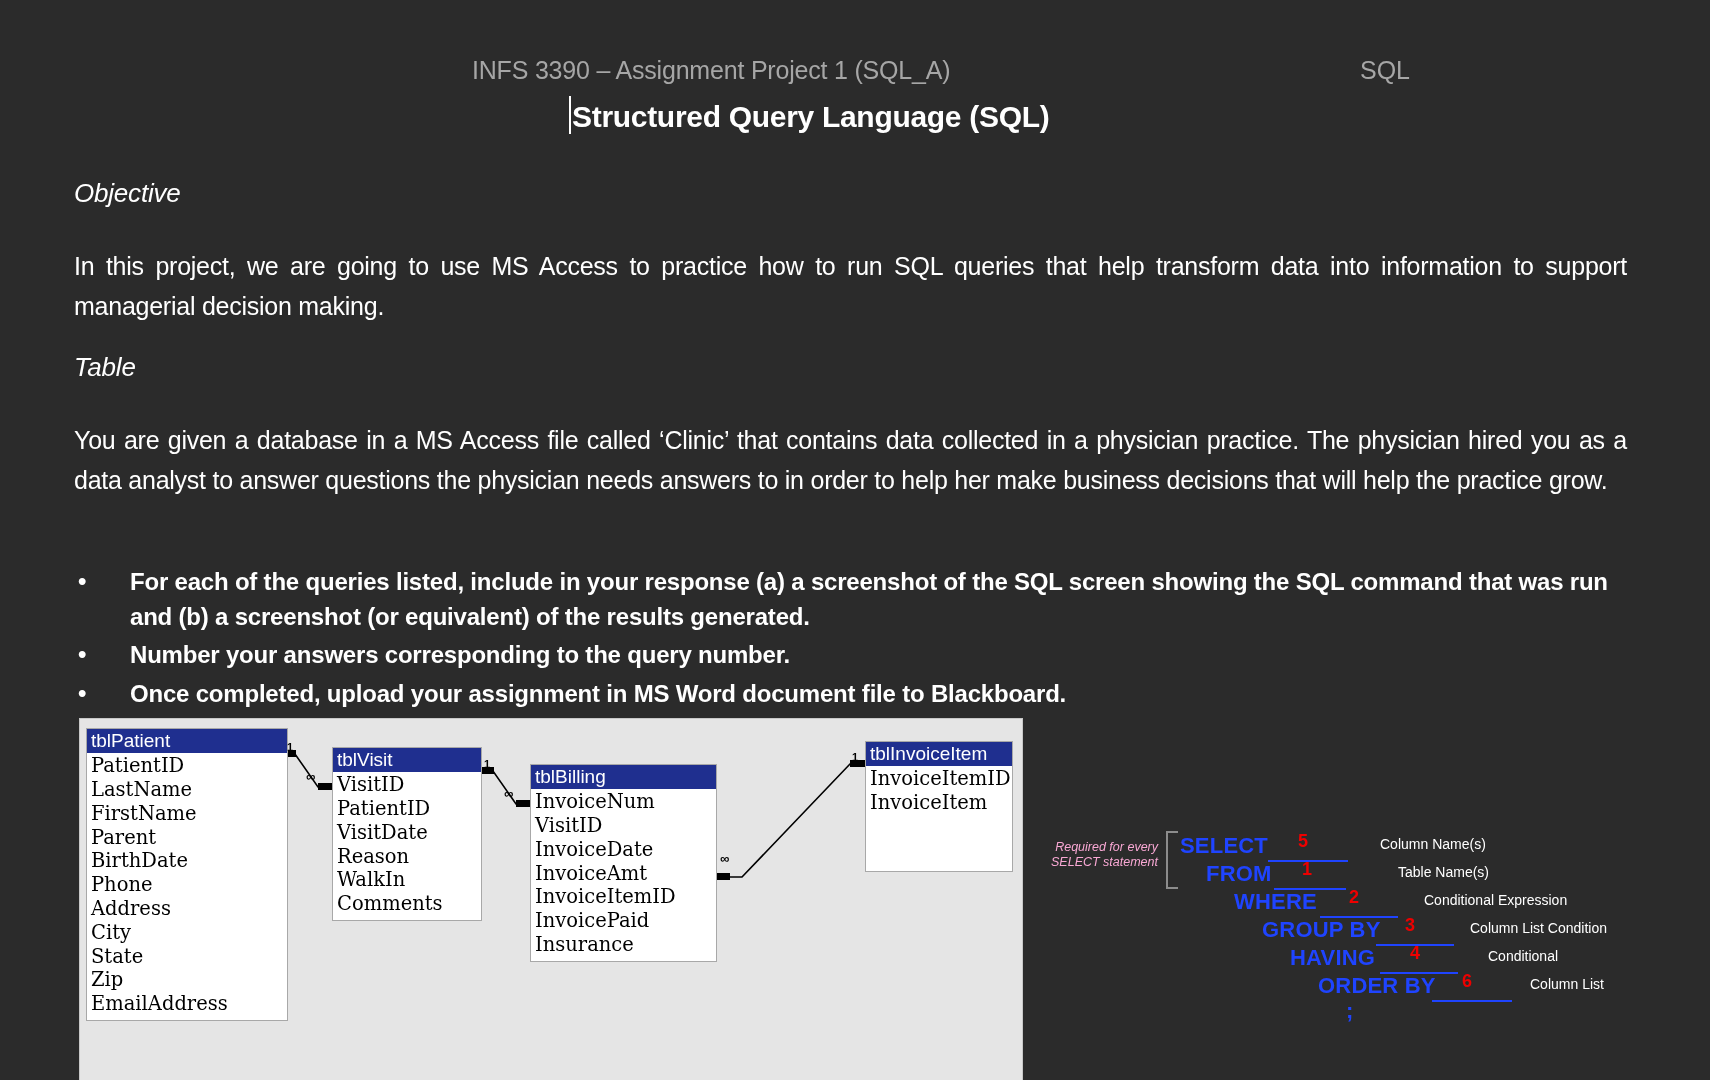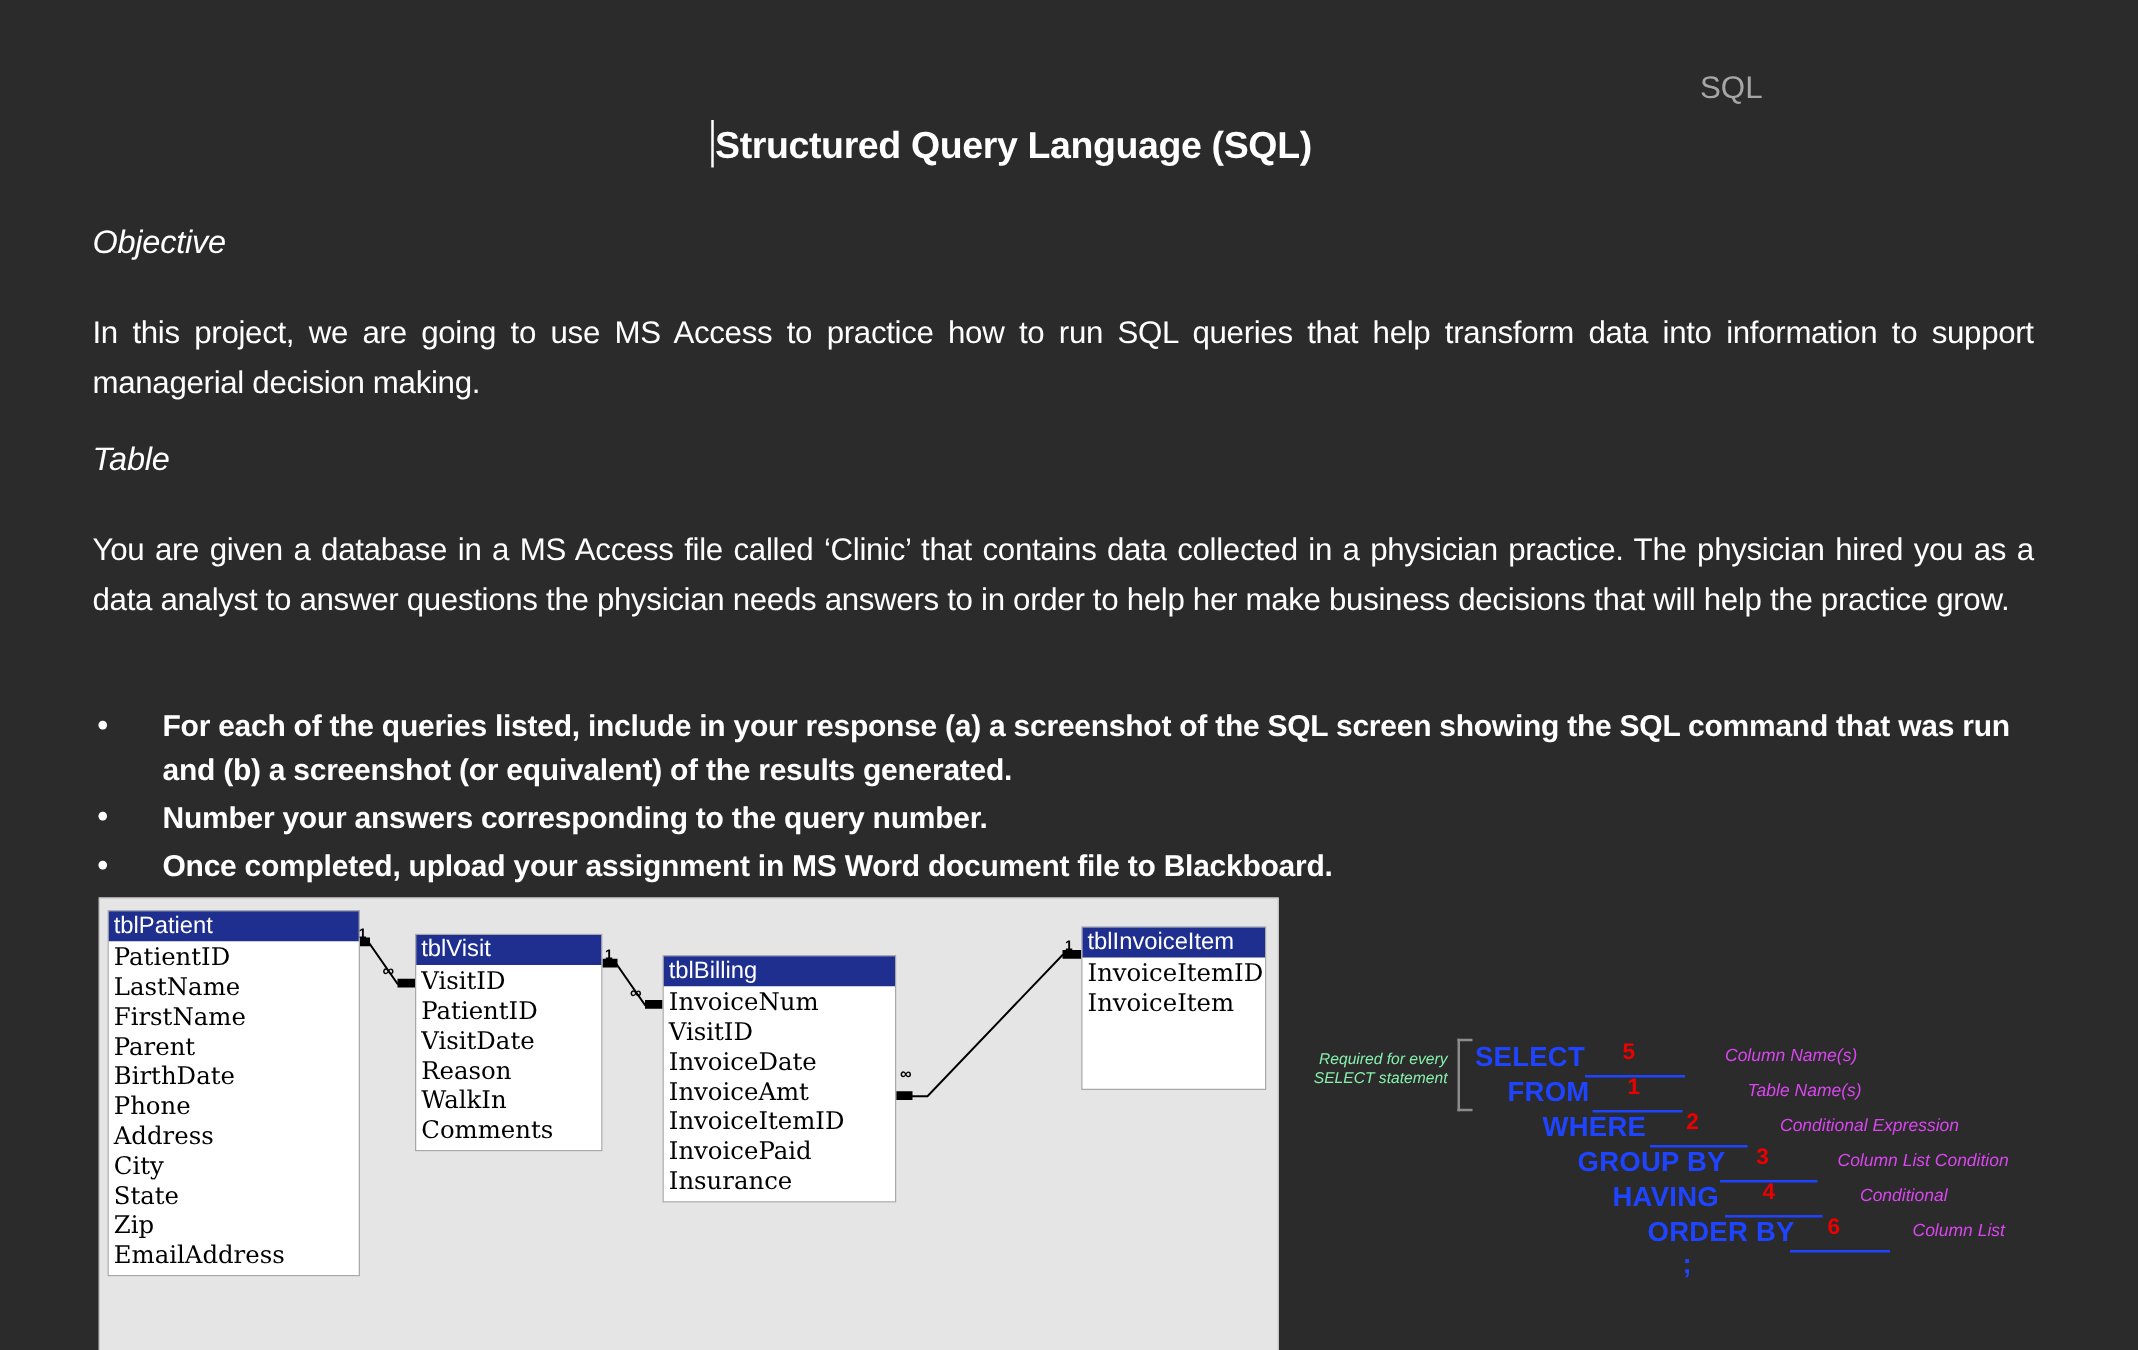--- a/index.html
+++ b/index.html
@@ -86,41 +86,42 @@
     white-space:nowrap;letter-spacing:0.2px;
   }
   .blank{
     position:absolute;border-bottom:2px solid #1f44ff;height:1px;
   }
   .num{
     position:absolute;color:#ee0000;font-weight:bold;font-size:18px;
     font-family:"Liberation Sans","DejaVu Sans",sans-serif;
   }
   .ann{
-    position:absolute;color:#d946ef;font-style:italic;font-size:14px;
+    position:absolute;color:#ffffff;font-size:14px;
     white-space:nowrap;
   }
   .reqnote{
-    position:absolute;color:#86efac;font-style:italic;font-size:12.5px;
+    position:absolute;color:#f9a8d4;font-style:italic;font-size:12.5px;
     text-align:right;line-height:1.22;white-space:nowrap;
   }
   .bracket{
     position:absolute;border-left:2px solid #8c8c8c;
     border-top:2px solid #8c8c8c;border-bottom:2px solid #8c8c8c;
     width:10px;
   }
   .semi{
     position:absolute;color:#1f44ff;font-weight:bold;font-size:22px;
   }
 </style>
 </head>
 <body>
 
 <div class="slide">
 
+  <div class="hdr-course">INFS 3390 – Assignment Project 1 (SQL_A)</div>
   <div class="hdr-right">SQL</div>
   <div class="caret"></div>
   <div class="slide-title">Structured Query Language (SQL)</div>
 
   <div class="sec-head" style="top:178px;">Objective</div>
   <div class="para" style="top:247px;">In this project, we are going to use MS Access to practice how to run SQL queries that help transform data into information to support managerial decision making.</div>
 
   <div class="sec-head" style="top:352px;">Table</div>
   <div class="para" style="top:421px;">You are given a database in a MS Access file called ‘Clinic’ that contains data collected in a physician practice. The physician hired you as a data analyst to answer questions the physician needs answers to in order to help her make business decisions that will help the practice grow.</div>
 

